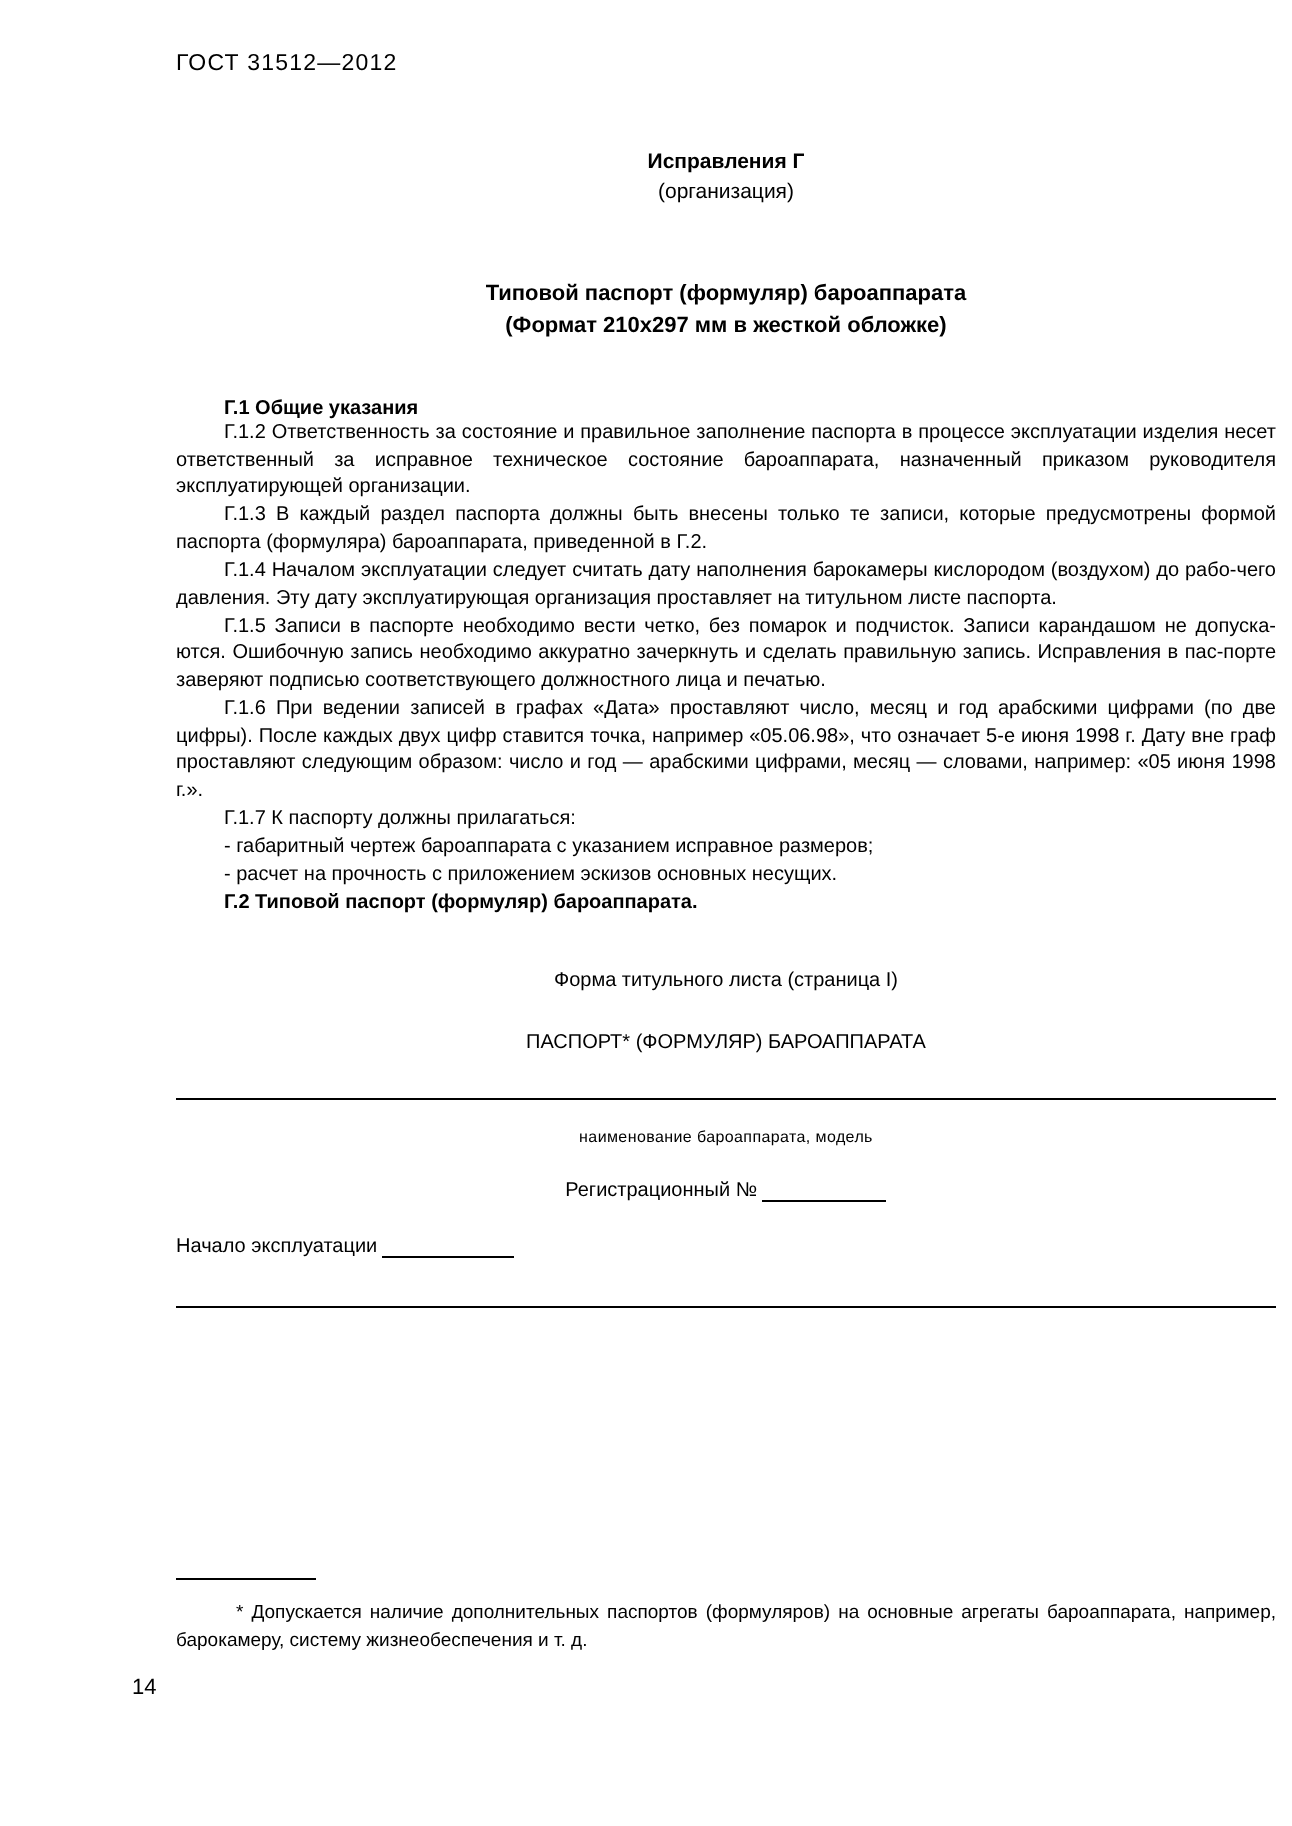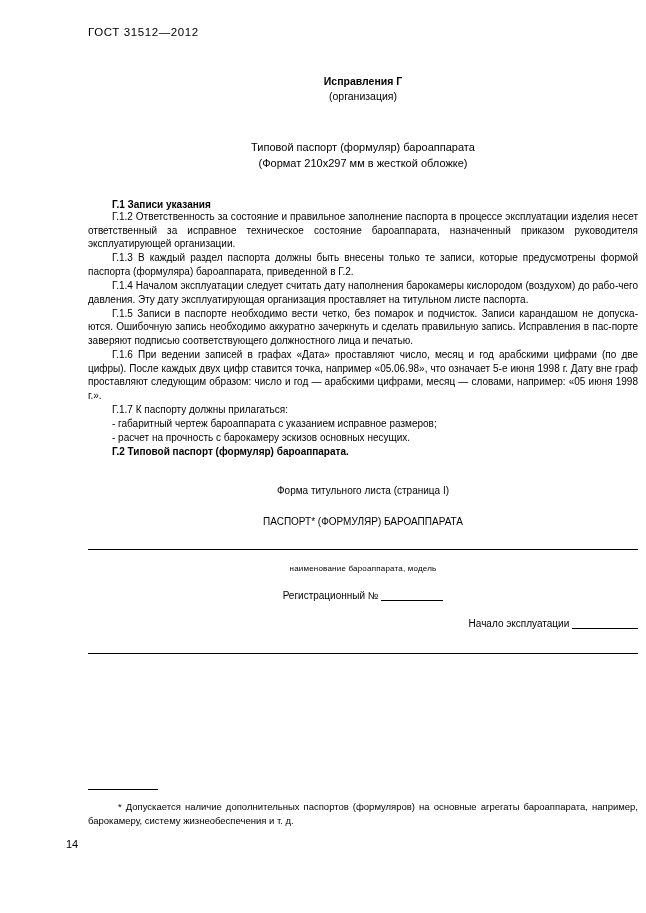--- a/index.html
+++ b/index.html
@@ -43,21 +43,21 @@
     font-weight: bold;
     line-height: 15px;
   }
   .appendix-sub {
     font-size: 10.5px;
     line-height: 14px;
   }
   .title-block {
     margin-top: 36px;
     font-size: 11px;
-    font-weight: normal;
+    font-weight: bold;
     line-height: 16px;
   }
   .section-head {
     margin-top: 28px;
     font-size: 10px;
     font-weight: bold;
     text-indent: 24px;
   }
   p.para {
     margin: 0;
@@ -96,21 +96,21 @@
     font-size: 8px;
     letter-spacing: 0.2px;
   }
   .reg-line {
     margin-top: 16px;
     text-align: center;
     font-size: 10px;
   }
   .start-line {
     margin-top: 16px;
-    text-align: right;
+    text-align: left;
     font-size: 10px;
   }
   .rule2 {
     margin-top: 24px;
     border-top: 1px solid #000;
     width: 100%;
   }
   .footnote-rule {
     position: absolute;
     left: 48px;
@@ -159,30 +159,30 @@
   <div class="content">
 
     <div class="center appendix-line">Исправления Г</div>
     <div class="center appendix-sub">(организация)</div>
 
     <div class="title-block center">
       <div>Типовой паспорт (формуляр) бароаппарата</div>
       <div>(Формат 210х297 мм в жесткой обложке)</div>
     </div>
 
-    <div class="section-head">Г.1 Записи указания</div>
+    <div class="section-head">Г.1 Общие указания</div>
 
     <p class="para">Г.1.2 Ответственность за состояние и правильное заполнение паспорта в процессе эксплуатации изделия несет ответственный за исправное техническое состояние бароаппарата, назначенный приказом руководителя эксплуатирующей организации.</p>
     <p class="para">Г.1.3 В каждый раздел паспорта должны быть внесены только те записи, которые предусмотрены формой паспорта (формуляра) бароаппарата, приведенной в Г.2.</p>
     <p class="para">Г.1.4 Началом эксплуатации следует считать дату наполнения барокамеры кислородом (воздухом) до рабо-чего давления. Эту дату эксплуатирующая организация проставляет на титульном листе паспорта.</p>
     <p class="para">Г.1.5 Записи в паспорте необходимо вести четко, без помарок и подчисток. Записи карандашом не допуска-ются. Ошибочную запись необходимо аккуратно зачеркнуть и сделать правильную запись. Исправления в пас-порте заверяют подписью соответствующего должностного лица и печатью.</p>
     <p class="para">Г.1.6 При ведении записей в графах «Дата» проставляют число, месяц и год арабскими цифрами (по две цифры). После каждых двух цифр ставится точка, например «05.06.98», что означает 5-е июня 1998 г. Дату вне граф проставляют следующим образом: число и год — арабскими цифрами, месяц — словами, например: «05 июня 1998 г.».</p>
     <p class="para">Г.1.7 К паспорту должны прилагаться:</p>
     <p class="para">- габаритный чертеж бароаппарата с указанием исправное размеров;</p>
-    <p class="para">- расчет на прочность с барокамеру эскизов основных несущих.</p>
+    <p class="para">- расчет на прочность с приложением эскизов основных несущих.</p>
     <p class="para bold-inline">Г.2 Типовой паспорт (формуляр) бароаппарата.</p>
 
     <div class="form-title">Форма титульного листа (страница I)</div>
 
     <div class="passport-line">ПАСПОРТ* (ФОРМУЛЯР) БАРОАППАРАТА</div>
 
     <div class="rule"></div>
 
     <div class="caption-small">наименование бароаппарата, модель</div>
 

